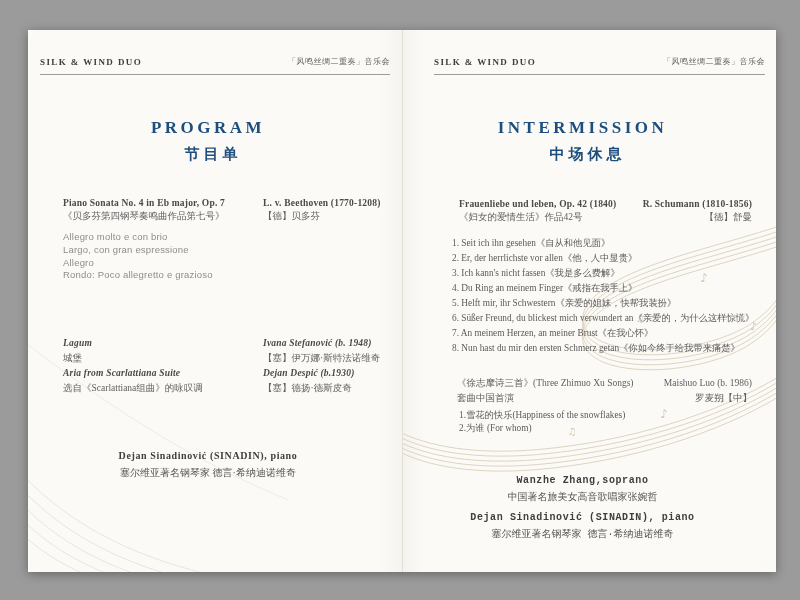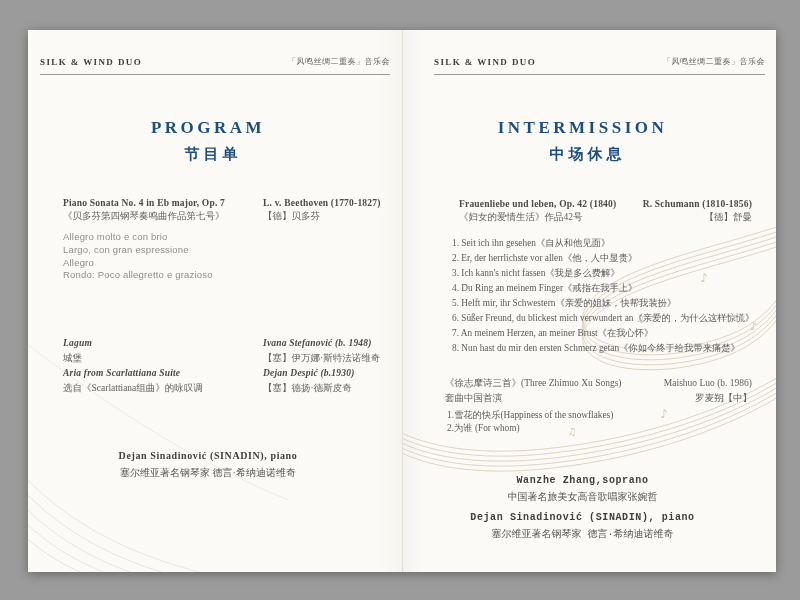--- a/index.html
+++ b/index.html
@@ -57,21 +57,21 @@
   .perf-en{font-size:10px;font-weight:bold;color:#3f3f3f;letter-spacing:.6px;line-height:16px;}
   .perf-zh{font-size:10px;color:#555;line-height:14px;margin-top:2px;}
 
   .rb1{top:168px;left:31px;right:24px;}
   .rb1 .row{line-height:13px;}
   .rb1 .rt{padding-left:9px;}
   .rb1 .cr,.rb2 .cr{flex:1;text-align:right;}
   .rb1 .cl,.rb2 .cl{flex:0 1 auto;}
   .songs{margin-top:12px;padding-left:2px;}
   .song{font-size:9.3px;color:#5a5a5a;line-height:15px;white-space:nowrap;}
-  .rb2{top:346px;left:20px;right:24px;}
+  .rb2{top:346px;left:32px;right:24px;}
   .rb2 .row{line-height:15px;}
   .rb2 .rt{padding-left:6px;}
   .songs2{margin-top:3px;padding-left:8px;}
   .song2{font-size:9.3px;color:#5a5a5a;line-height:12.6px;white-space:nowrap;}
 </style>
 </head>
 <body>
 
 <div class="spread">
 
@@ -95,21 +95,21 @@
     </header>
 
     <div class="page-title">
       <div class="title-en">PROGRAM</div>
       <div class="title-zh">节目单</div>
     </div>
 
     <div class="block b1">
       <div class="row">
         <span class="cl work-title">Piano Sonata No. 4 in Eb major, Op. 7</span>
-        <span class="cr work-title">L. v. Beethoven (1770-1827)</span>
+        <span class="cr work-title">L. v. Beethoven (1770-1208)</span>
       </div>
       <div class="row">
         <span class="cl work-zh">《贝多芬第四钢琴奏鸣曲作品第七号》</span>
         <span class="cr work-zh">【德】贝多芬</span>
       </div>
       <div class="movements">
 
           <div class="mov">Allegro molto e con brio</div>
 
           <div class="mov">Largo, con gran espressione</div>

